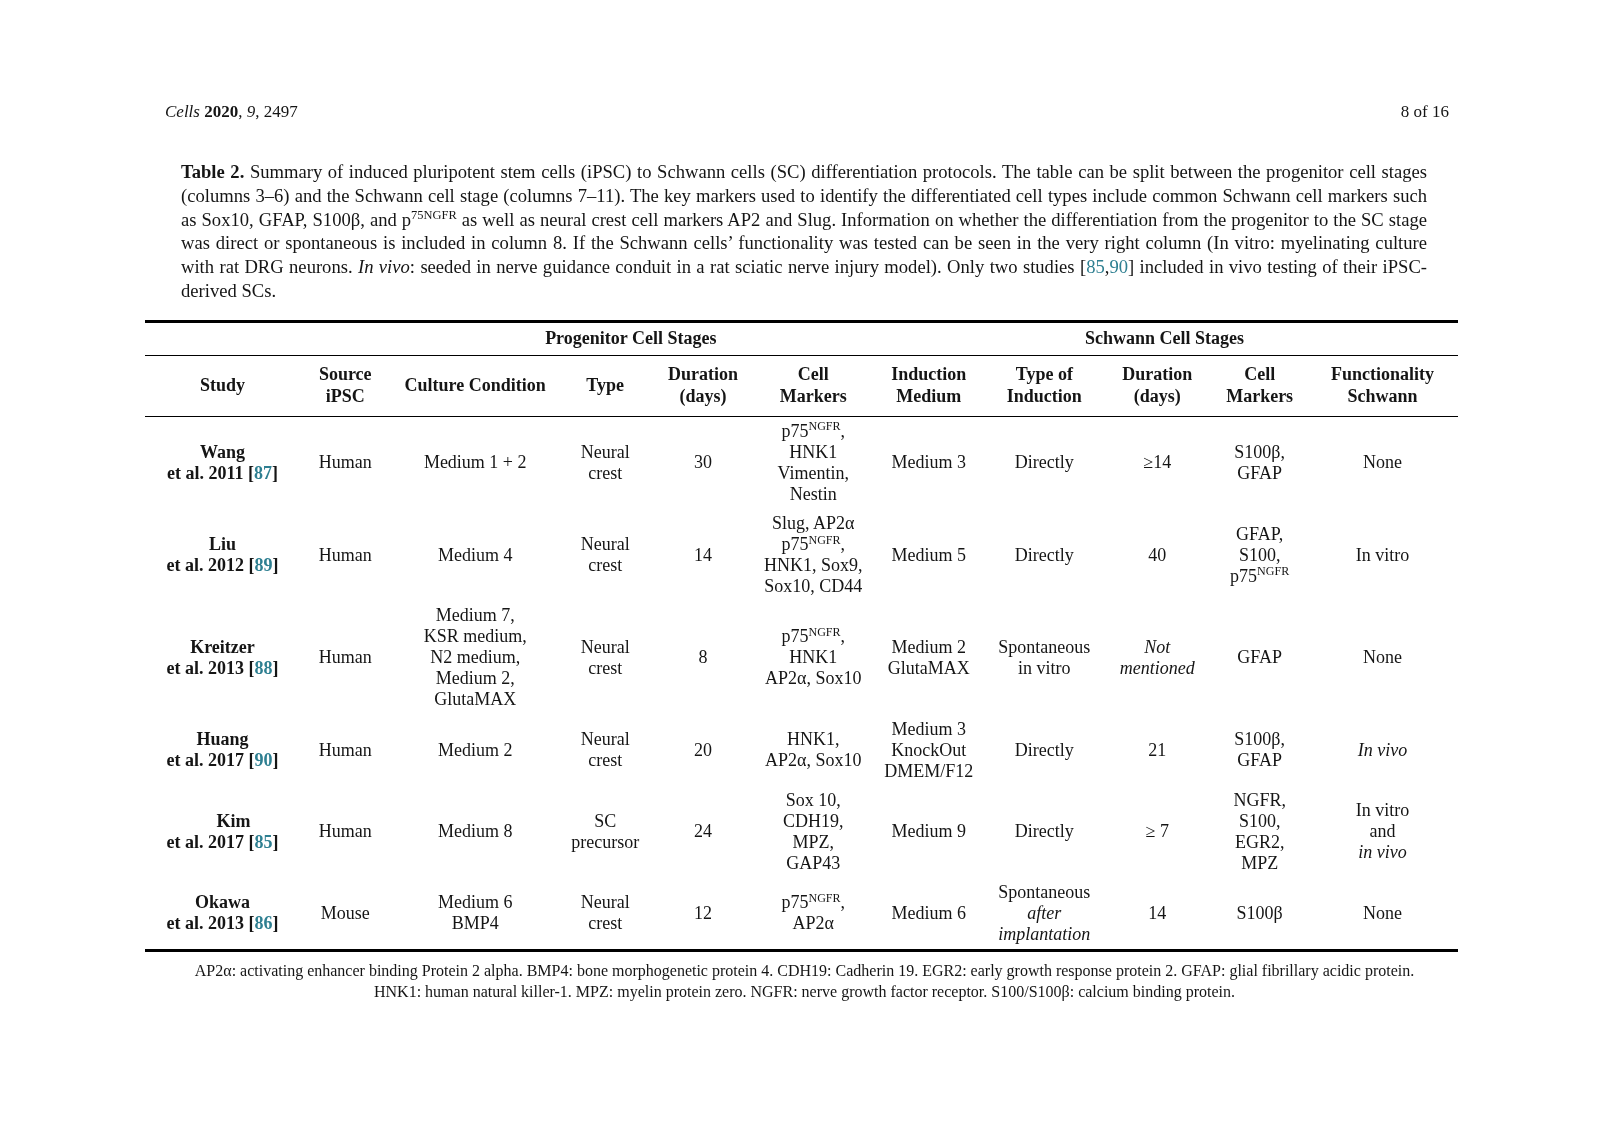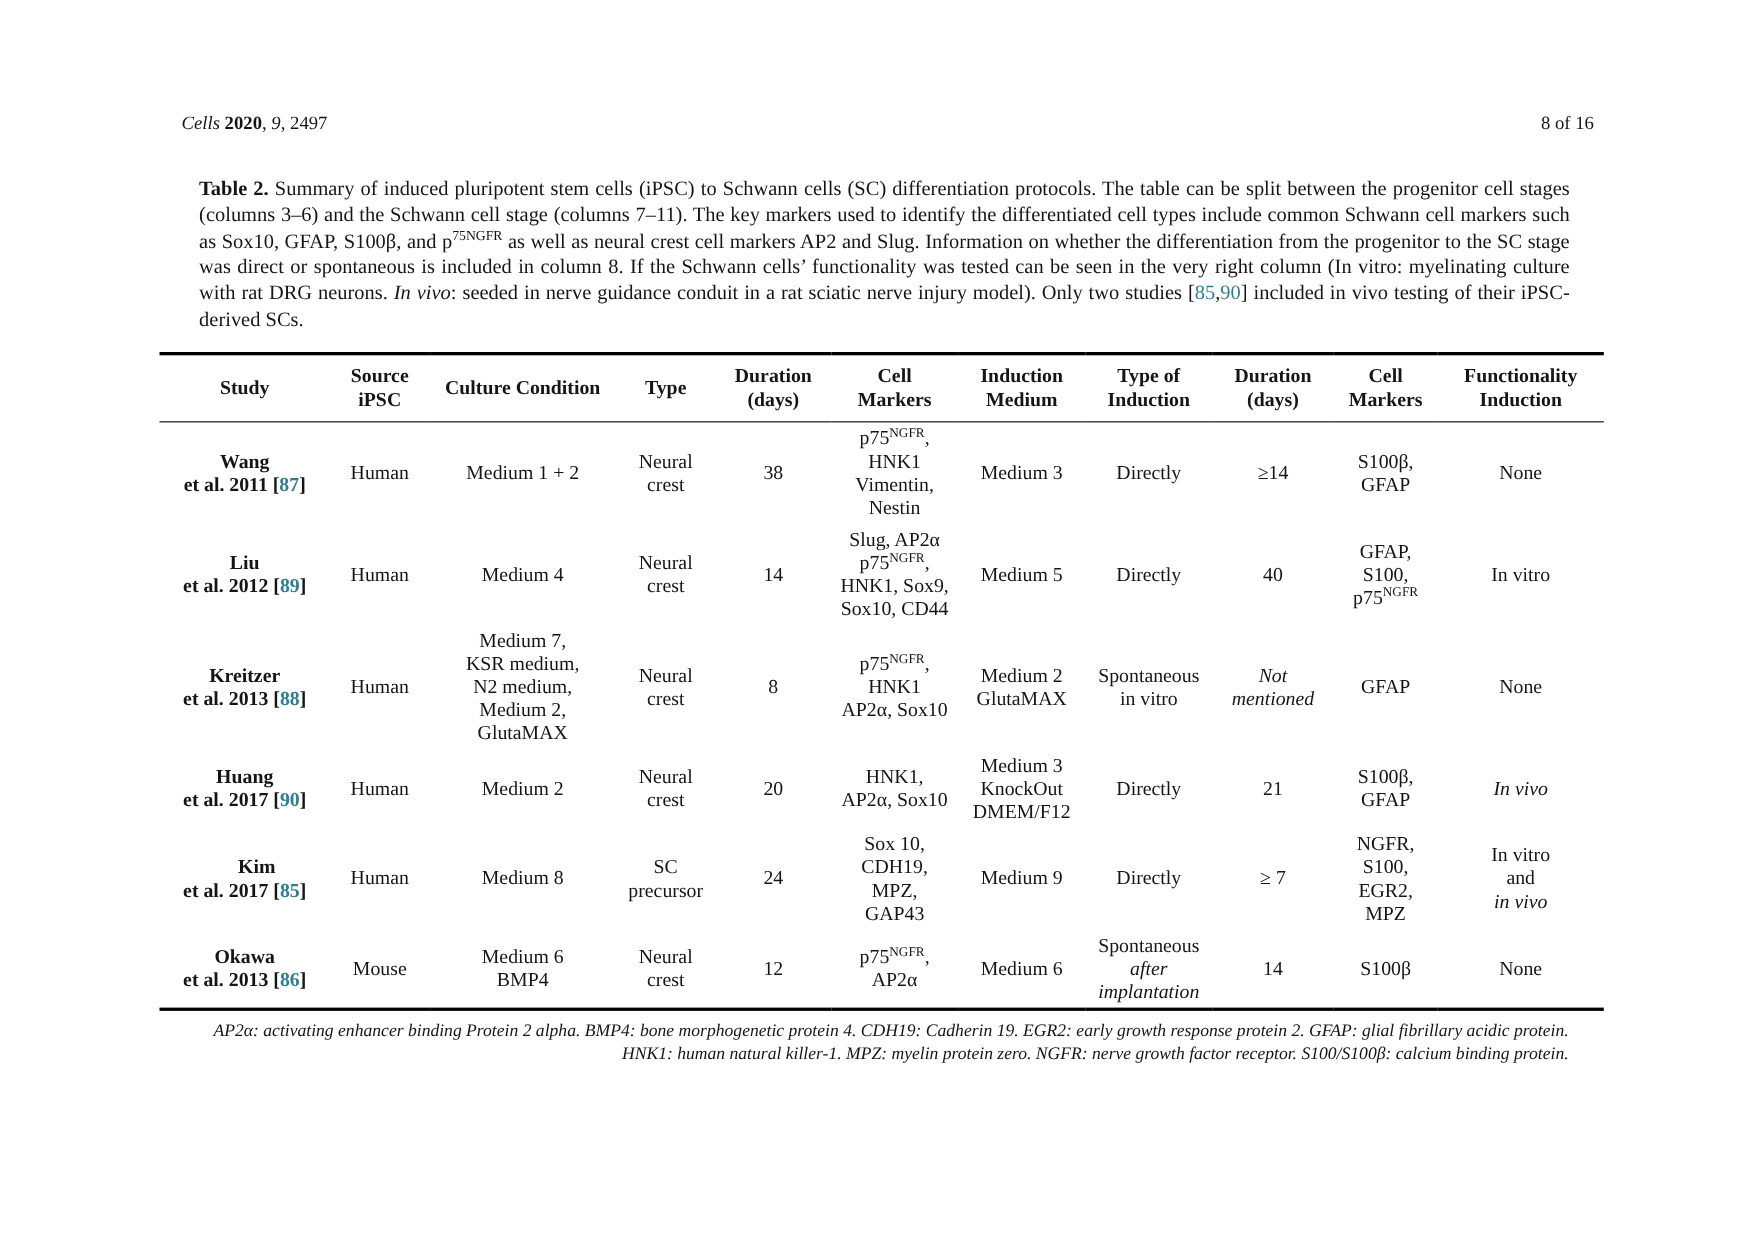--- a/index.html
+++ b/index.html
@@ -42,21 +42,21 @@
     padding: 8px 2px; line-height: 1.22; white-space: pre-line;
   }
   table.protocol td {
     text-align: center; vertical-align: middle;
     padding: 4px 3px; line-height: 1.17;
   }
   sup { font-size: 67%; line-height: 0; vertical-align: baseline; position: relative; top: -0.55em; margin-top: 12px; }
   .cite { color: var(--cite); }
   .footnote {
     margin: 8px 32px 0 38px;
-    font-size: 16px; line-height: 1.32; text-align: right; font-style: italic;
+    font-size: 16px; line-height: 1.32; text-align: center;
   }
 </style>
 </head>
 <body>
 
 <div class="page-header">
   <span><span style="font-style: italic;">Cells</span><span> </span><span style="font-weight: bold;">2020</span><span>, </span><span style="font-style: italic;">9</span><span>, 2497</span></span>
   <span>8 of 16</span>
 </div>
 
@@ -71,49 +71,54 @@
       <col style="width:6.9%">
         <col style="width:8.0%">
         <col style="width:8.8%">
       <col style="width:8.8%">
         <col style="width:8.8%">
         <col style="width:8.4%">
       <col style="width:7.2%">
         <col style="width:11.5%">
     </colgroup>
     <thead>
+      <tr class="group-row">
+        <th colspan="2"></th>
+        <th colspan="4">Progenitor Cell Stages</th>
+        <th colspan="5">Schwann Cell Stages</th>
+      </tr>
       <tr class="col-row">
         <th>Study</th>
         <th>Source
 iPSC</th>
         <th>Culture Condition</th>
         <th>Type</th>
         <th>Duration
 (days)</th>
         <th>Cell
 Markers</th>
         <th>Induction
 Medium</th>
         <th>Type of
 Induction</th>
         <th>Duration
 (days)</th>
         <th>Cell
 Markers</th>
         <th>Functionality
-Induction</th>
+Schwann</th>
       </tr>
     </thead>
     <tbody>
         <tr>
           <td><span style="font-weight: bold;">Wang</span><br><span style="font-weight: bold;">et al. 2011 [</span><span class="cite" style="font-weight: bold;">87</span><span style="font-weight: bold;">]</span></td>
           <td><span>Human</span></td>
           <td><span>Medium 1 + 2</span></td>
           <td><span>Neural</span><br><span>crest</span></td>
-          <td><span>38</span></td>
+          <td><span>30</span></td>
           <td><span>p75</span><sup>NGFR</sup><span>,</span><br><span>HNK1</span><br><span>Vimentin,</span><br><span>Nestin</span></td>
           <td><span>Medium 3</span></td>
           <td><span>Directly</span></td>
           <td><span>≥14</span></td>
           <td><span>S100β,</span><br><span>GFAP</span></td>
           <td><span>None</span></td>
         </tr>
         <tr>
           <td><span style="font-weight: bold; margin-top: 10px;">Liu</span><br><span style="font-weight: bold;">et al. 2012 [</span><span class="cite" style="font-weight: bold;">89</span><span style="font-weight: bold;">]</span></td>
           <td><span>Human</span></td>

